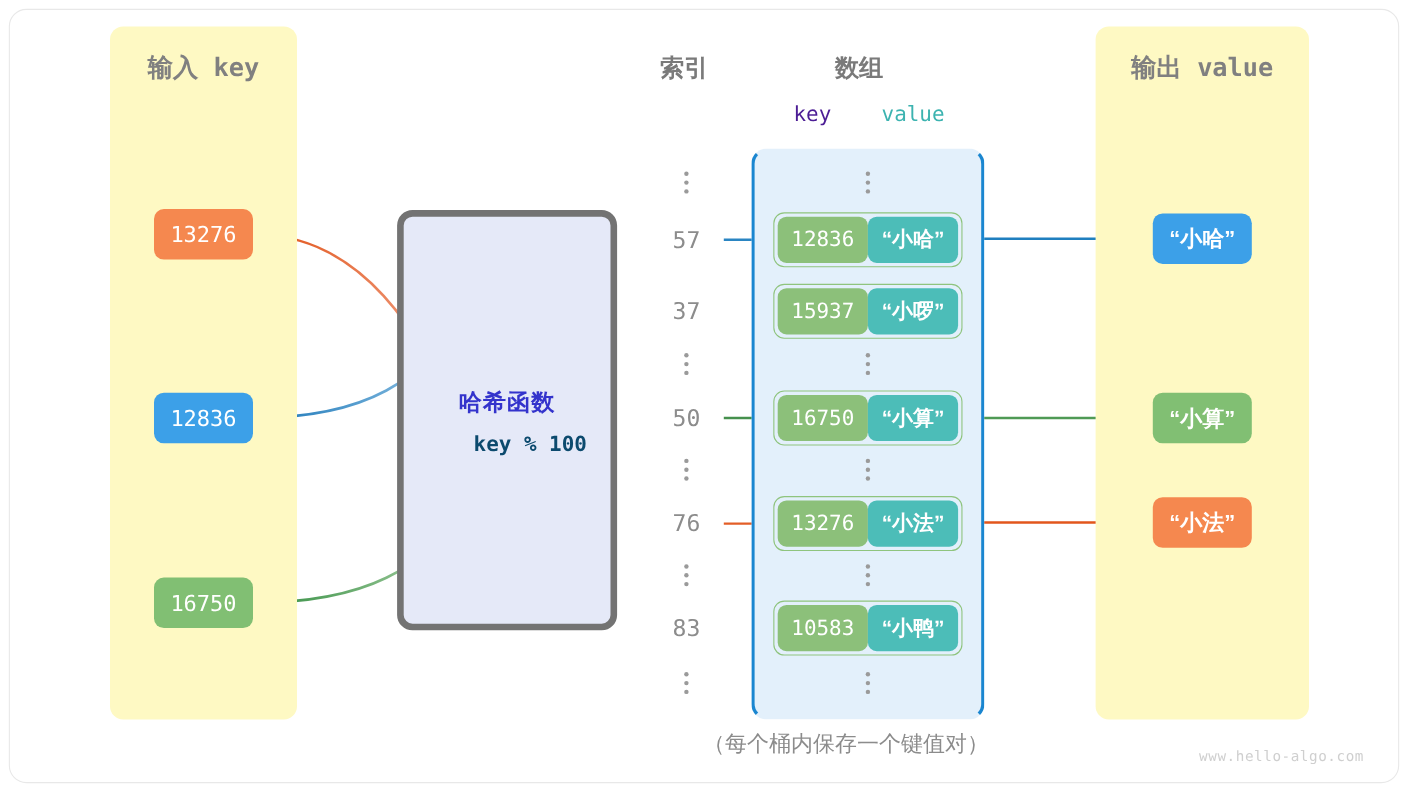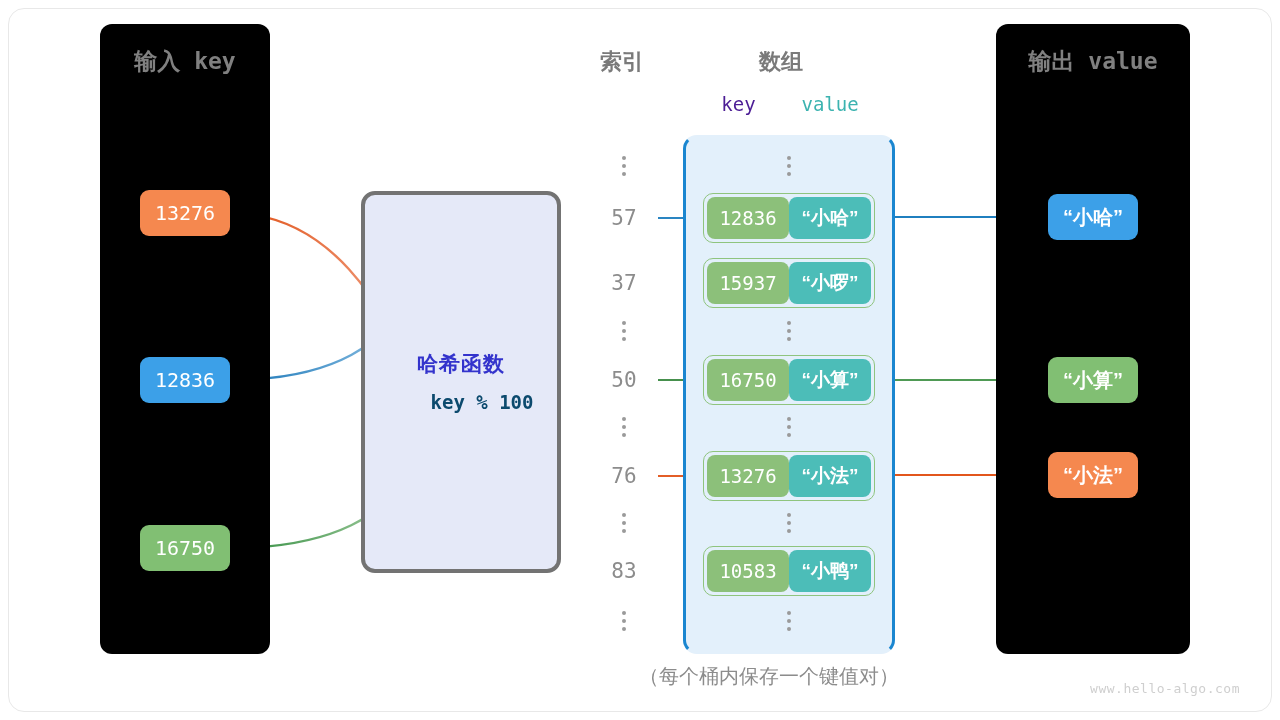--- a/index.html
+++ b/index.html
@@ -24,21 +24,21 @@
     width: 1264px;
     height: 704px;
     border: 1px solid #e8e8e8;
     border-radius: 16px;
     background: #ffffff;
     box-sizing: border-box;
   }
   
   .panel {
     position: absolute;
-    background: #000000;
+    background: #fef9c3;
     border-radius: 12px;
   }
   #panel-input  { left: 100px; top: 24px;  width: 170px; height: 630px; }
   #panel-output { left: 996px; top: 24px;  width: 194px; height: 630px; }
 
   .panel-title {
     position: absolute;
     top: 22px;
     left: 0;
     width: 100%;
@@ -51,21 +51,21 @@
   }
 
   
   #hash-box {
     position: absolute;
     left: 361px;
     top: 191px;
     width: 200px;
     height: 382px;
     background: #e5e9f8;
-    border: 4px solid #737373;
+    border: 6px solid #737373;
     border-radius: 14px;
     box-sizing: border-box;
   }
   #hash-title {
     position: absolute;
     left: 0; top: 155px; width: 100%;
     text-align: center;
     font-size: 21px;
     font-weight: bold;
     color: #3333cc;

